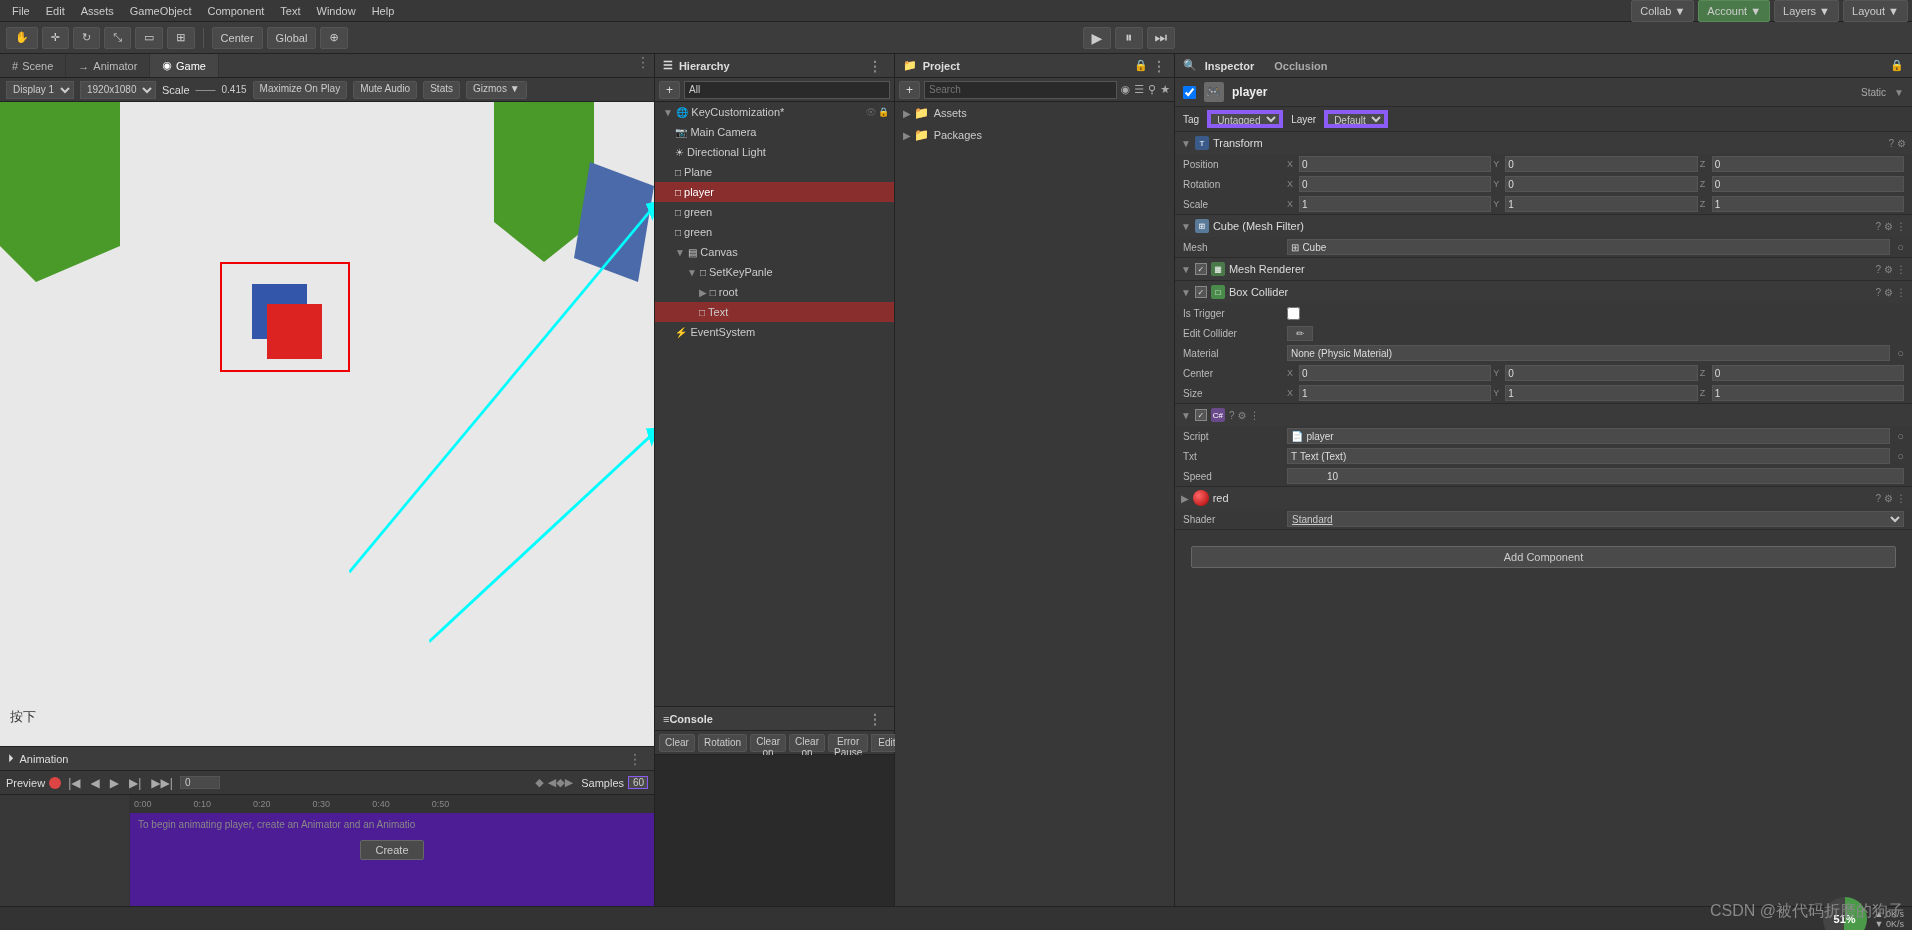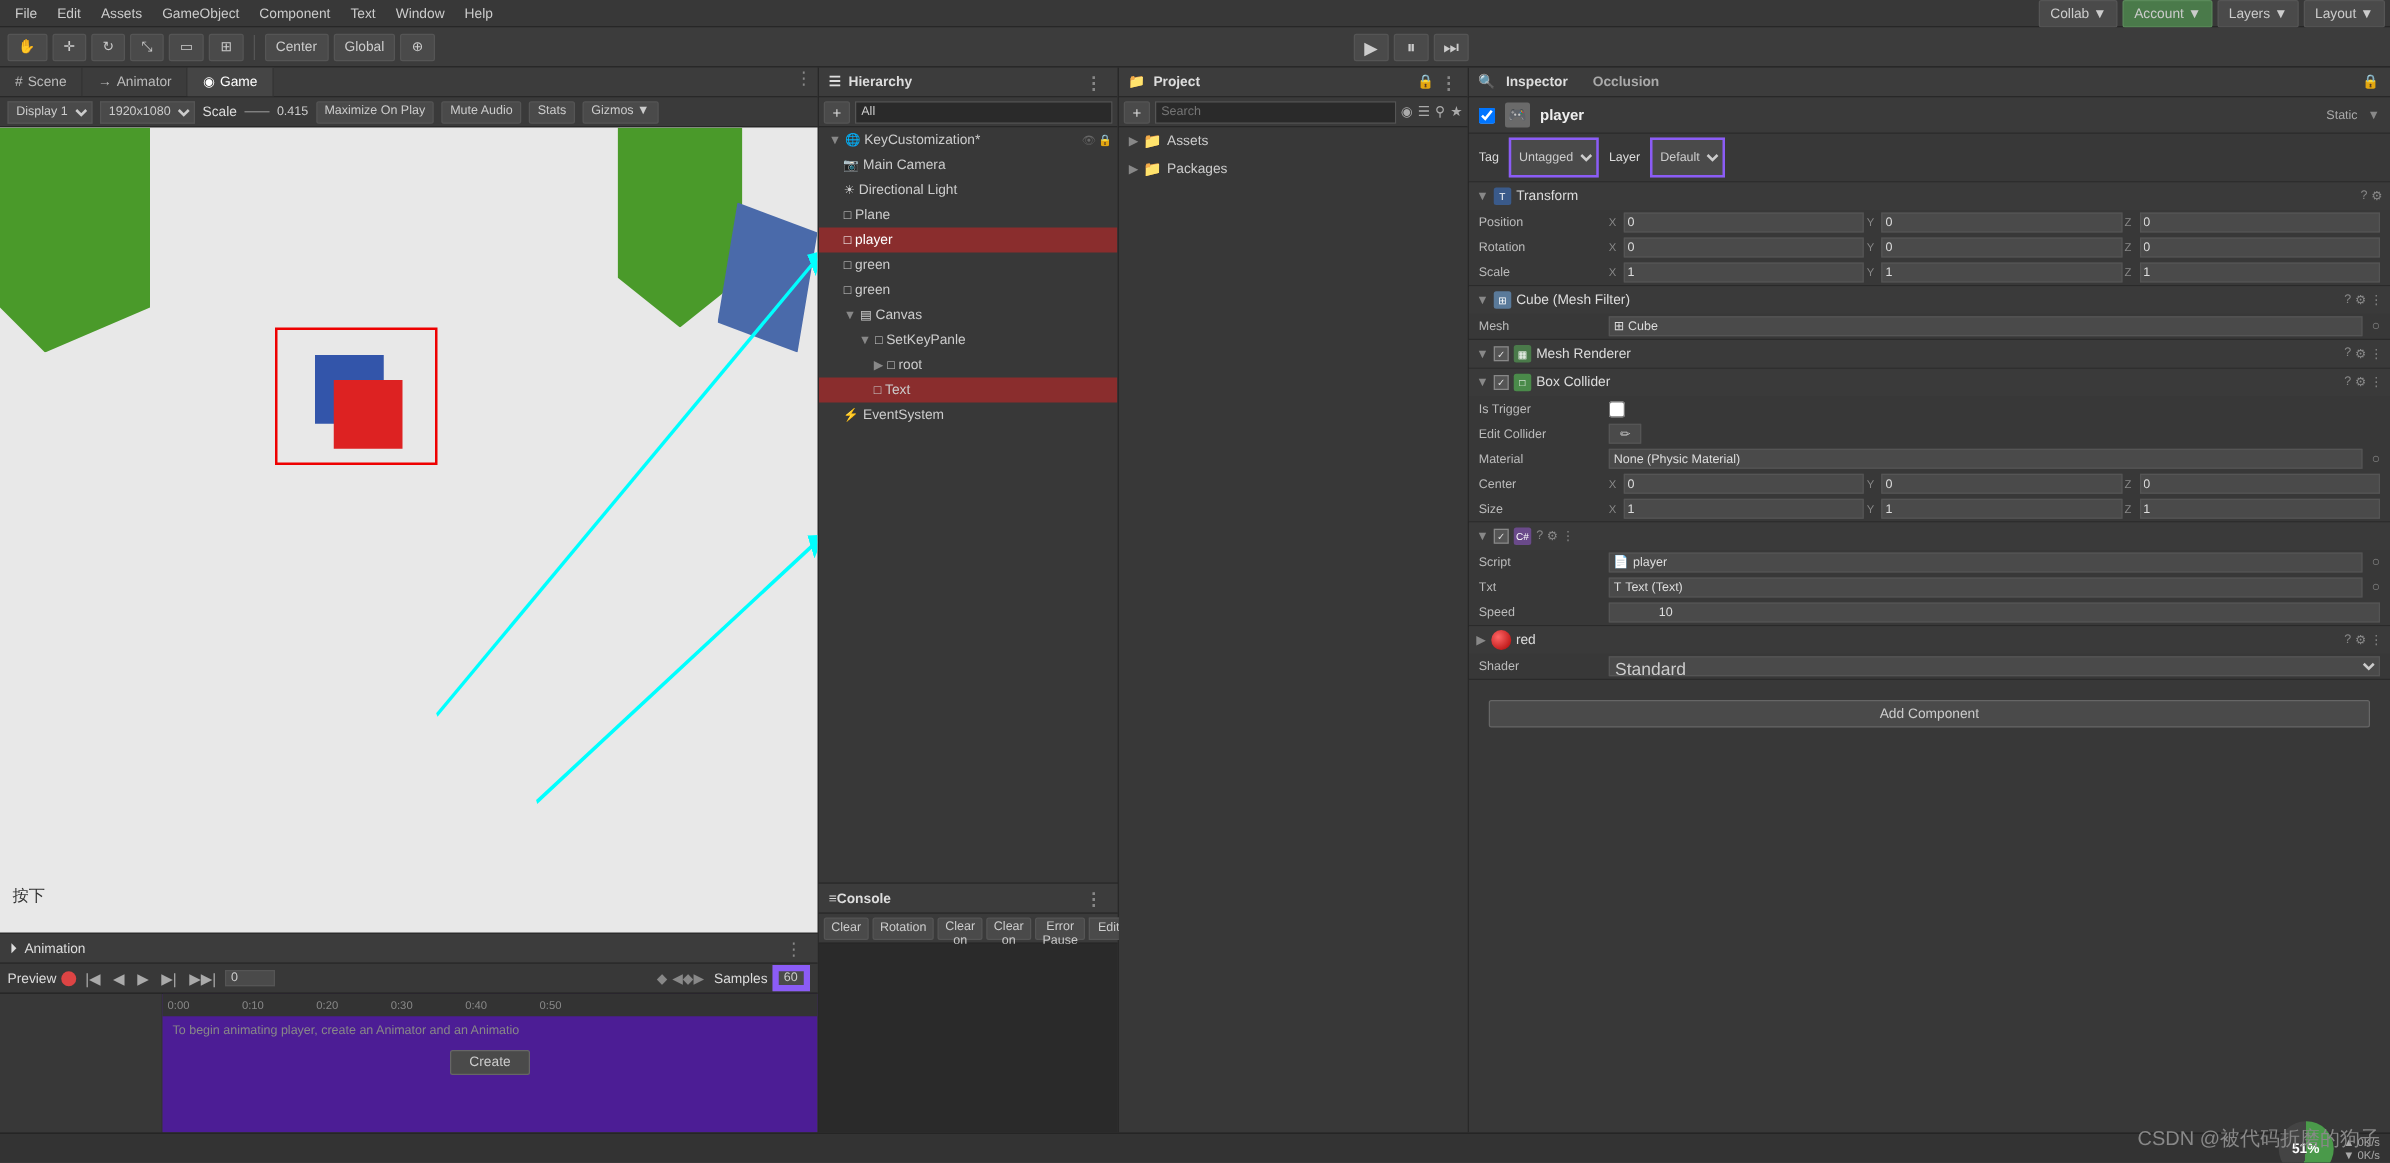--- a/index.html
+++ b/index.html
@@ -539,24 +539,24 @@
     .obj-tag-row {
       display: flex;
       align-items: center;
       gap: 8px;
       padding: 3px 8px;
       border-bottom: 1px solid #2a2a2a;
       font-size: 10px;
     }
     .obj-tag-select {
       background: #4a4a4a;
-      border: 2px solid #8b5cf6;
-      color: #ccc;
-      font-size: 10px;
-      height: 32px;
+      border: 4px solid #8b5cf6;
+      color: #ccc;
+      font-size: 10px;
+      height: 18px;
       padding: 0 2px;
     }
 
     
     .component {
       border-bottom: 1px solid #2a2a2a;
     }
     .component-header {
       background: #3a3a3a;
       height: 22px;
@@ -824,21 +824,21 @@
         <button class="anim-btn">|◀</button>
         <button class="anim-btn">◀</button>
         <button class="anim-btn">▶</button>
         <button class="anim-btn">▶|</button>
         <button class="anim-btn">▶▶|</button>
         <span style="background:#4a4a4a;border:1px solid #555;color:#ccc;font-size:10px;padding:0 4px;width:40px;display:inline-block;">0</span>
         <span style="flex:1"></span>
         <span style="color:#888;">◆</span>
         <span style="color:#888;">◀◆▶</span>
         <span style="margin-left:4px;">Samples</span>
-        <span style="background:#4a4a4a;border:5px solid #8b5cf6;color:#ccc;font-size:10px;padding:0 4px;width:30px;display:inline-block;">60</span>
+        <span style="background:#4a4a4a;border:1px solid #8b5cf6;color:#ccc;font-size:10px;padding:0 4px;width:20px;display:inline-block;">60</span>
       </div>
       <div class="anim-timeline">
         <div class="anim-left"></div>
         <div class="anim-right">
           <div class="anim-ruler">
             <span class="anim-ruler-mark">0:00</span>
             <span class="anim-ruler-mark">0:10</span>
             <span class="anim-ruler-mark">0:20</span>
             <span class="anim-ruler-mark">0:30</span>
             <span class="anim-ruler-mark">0:40</span>
@@ -1210,21 +1210,21 @@
               <div class="mat-ball"></div>
               <span class="comp-name">red</span>
               <div class="comp-actions">
                 <span>?</span>
                 <span>⚙</span>
                 <span>⋮</span>
               </div>
             </div>
             <div class="comp-row">
               <span class="comp-label">Shader</span>
-              <select style="flex:1;background:#4a4a4a;border:1px solid #555;color:#ccc;font-size:14px;height:16px;">
+              <select style="flex:1;background:#4a4a4a;border:1px solid #555;color:#ccc;font-size:10px;height:16px;text-decoration:underline;">
                 <option>Standard</option>
               </select>
             </div>
           </div>
 
           <div style="padding:8px;">
             <button class="add-component-btn">Add Component</button>
           </div>
 
         </div>

